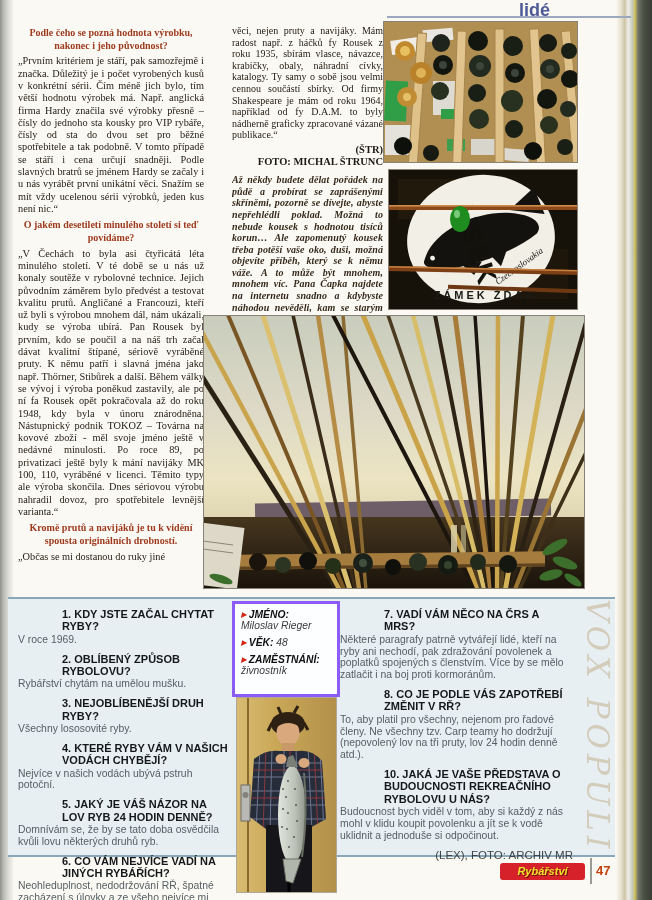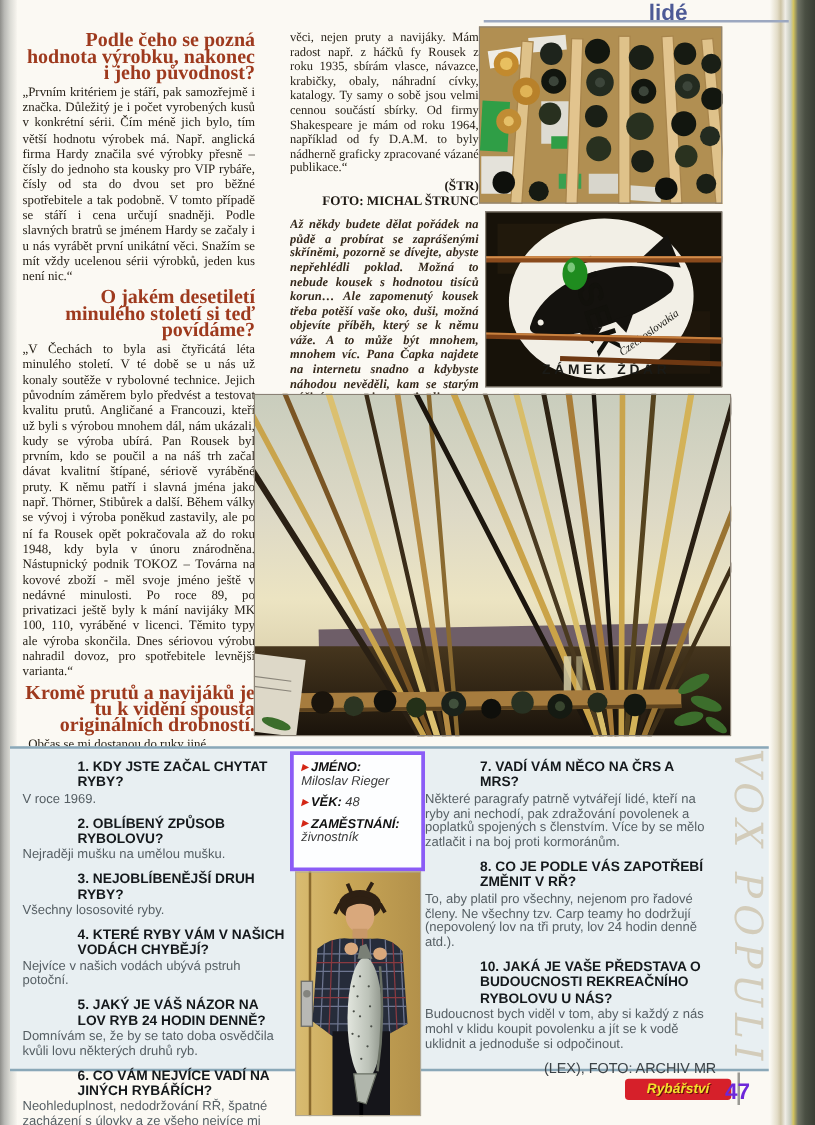--- a/index.html
+++ b/index.html
@@ -12,22 +12,22 @@
     background:linear-gradient(90deg,#fbf9f3 0%,#e3ddc9 16%,#cdc4a6 24%,#efede6 34%,#c4c8ba 46%,#d3c35e 52%,#6e7264 62%,#4a4f43 78%,#393d33 100%);}
   
   .section-label{position:absolute;top:0px;left:519px;font-family:"Liberation Sans",sans-serif;
     font-weight:bold;font-size:18px;color:#4d5a96;}
   .section-rule{position:absolute;top:16px;left:387px;width:244px;height:2px;background:#9ca8c0;}
   
   .col-left{position:absolute;left:18px;top:26px;width:186px;height:572px;overflow:hidden;
     font-size:10.3px;line-height:12.3px;color:#272118;text-align:justify;}
   .col-mid{position:absolute;left:232px;top:25px;width:151px;height:292px;overflow:hidden;
     font-size:10px;line-height:11.6px;color:#272118;text-align:justify;}
-  .red-head{color:#9e3a1e;font-weight:bold;font-size:16px;line-height:13.2px;
-    margin:3px 0 3px 0;text-align:right;}
+  .red-head{color:#9e3a1e;font-weight:bold;font-size:10px;line-height:13.2px;
+    margin:3px 0 3px 0;text-align:center;}
   .red-head.first{margin-top:0;}
   .credit-sig{font-weight:bold;text-align:right;font-size:10.5px;margin-top:3px;color:#1d1812;}
   .credit-photo{font-weight:bold;text-align:right;font-size:10.5px;color:#1d1812;}
   .note{margin-top:7px;font-style:italic;font-weight:bold;color:#35291c;
     font-size:10px;line-height:11.6px;letter-spacing:.1px;}
   
   .ph{position:absolute;display:block;}
   .ph-reels{left:383px;top:21px;}
   .ph-sign{left:388px;top:169px;}
   .ph-rods{left:203px;top:315px;}
@@ -54,22 +54,22 @@
   
   .watermark{position:absolute;left:616px;top:599px;width:256px;height:44px;
     transform:rotate(90deg);transform-origin:0 0;font-family:"DejaVu Serif",serif;
     font-style:italic;font-size:31px;letter-spacing:5px;color:#d3ccba;white-space:nowrap;}
   
   .footer-logo{position:absolute;left:500px;top:863px;width:85px;height:17px;background:#d6202a;
     border-radius:3px;text-align:center;line-height:17px;font-family:"Liberation Sans",sans-serif;
     font-weight:bold;font-style:italic;font-size:11px;color:#f2e12c;z-index:6;
     text-shadow:1px 1px 0 #6e0e0e;}
   .footer-sep{position:absolute;left:590px;top:858px;width:2px;height:26px;background:#9a9a94;z-index:6;}
-  .footer-page{position:absolute;left:580px;top:863px;font-family:"Liberation Sans",sans-serif;
-    font-weight:bold;font-size:18px;color:#6d28d9;z-index:6;}
+  .footer-page{position:absolute;left:596px;top:863px;font-family:"Liberation Sans",sans-serif;
+    font-weight:bold;font-size:13px;color:#c2410c;z-index:6;}
 </style>
 </head>
 <body>
 
 <div class="page">
 
   <div class="edge-left"></div>
   <div class="edge-right"></div>
 
   <div class="section-label">lidé</div>
@@ -249,21 +249,21 @@
   </svg>
 
   <div class="qa-panel">
     <div class="qa-col qa-col1">
       <div class="qa-item">
           <div class="qa-q">1. KDY JSTE ZAČAL CHYTAT RYBY?</div>
           <div class="qa-a">V roce 1969.</div>
         </div>
       <div class="qa-item">
           <div class="qa-q">2. OBLÍBENÝ ZPŮSOB RYBOLOVU?</div>
-          <div class="qa-a">Nejraději mušku na umělou mušku.</div>
+          <div class="qa-a">Rybářství chytám na umělou mušku.</div>
         </div>
       <div class="qa-item">
           <div class="qa-q">3. NEJOBLÍBENĚJŠÍ DRUH RYBY?</div>
           <div class="qa-a">Všechny lososovité ryby.</div>
         </div>
       <div class="qa-item">
           <div class="qa-q">4. KTERÉ RYBY VÁM V NAŠICH VODÁCH CHYBĚJÍ?</div>
           <div class="qa-a">Nejvíce v našich vodách ubývá pstruh potoční.</div>
         </div>
       <div class="qa-item">

